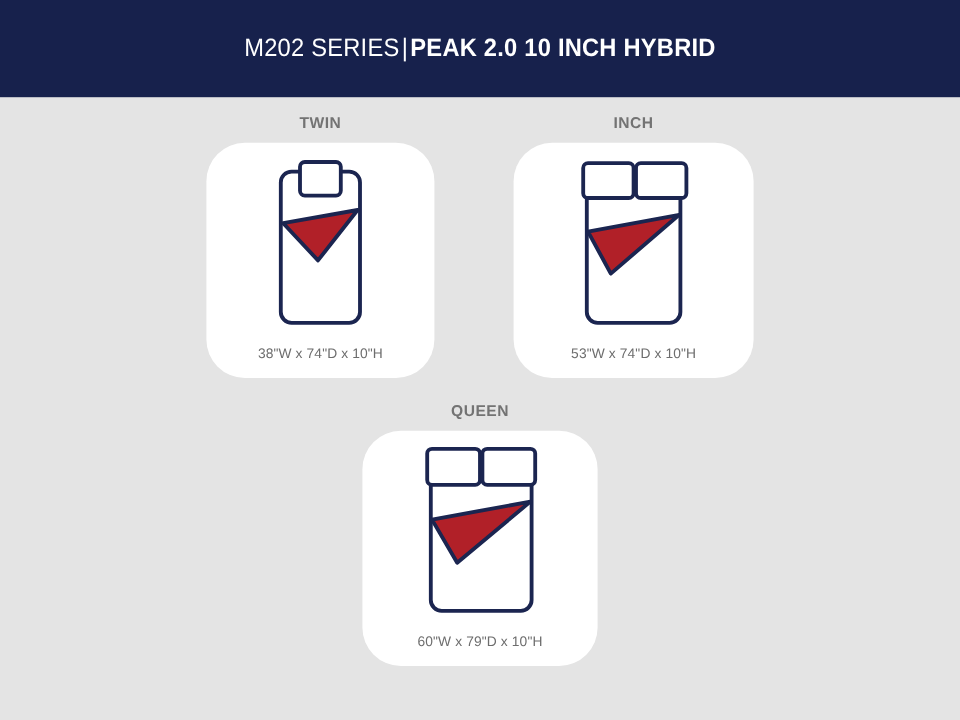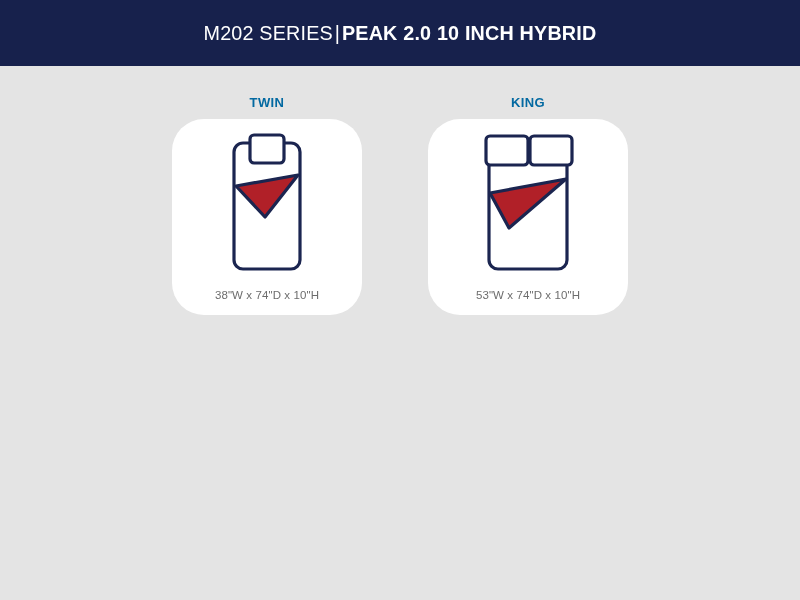--- a/index.html
+++ b/index.html
@@ -19,21 +19,21 @@
     height: 600px;
     background: #e4e4e4;
   }
 
   
   .header-bar {
     position: absolute;
     left: 0;
     top: 0;
     width: 800px;
-    height: 66px;
+    height: 81px;
     background: #17214c;
     display: flex;
     align-items: center;
     justify-content: center;
   }
   .header-title {
     color: #ffffff;
     font-size: 21px;
     letter-spacing: 0.2px;
     white-space: nowrap;
@@ -79,21 +79,21 @@
 
   .size-block {
     display: flex;
     flex-direction: column;
     align-items: center;
   }
 
   .size-label {
     font-size: 13px;
     font-weight: 700;
-    color: #0369a1;
+    color: #737373;
     letter-spacing: 0.4px;
     margin-bottom: 9px;
     text-align: center;
     white-space: nowrap;
   }
 
   .card {
     background: #ffffff;
     border-radius: 32px;
     display: flex;
@@ -148,37 +148,51 @@
               <rect x="12" y="10" width="66" height="126" rx="9" ry="9" fill="#ffffff" stroke="#1b2550" stroke-width="3.2"></rect>
               <polygon points="14,53 76,42 43,84" fill="#b12028" stroke="#1b2550" stroke-width="3.2" stroke-linejoin="round"></polygon>
               <rect x="28" y="2" width="34" height="28" rx="4" ry="4" fill="#ffffff" stroke="#1b2550" stroke-width="3.2"></rect>
             </svg>
           </div>
           <div class="dims">38"W x 74"D x 10"H</div>
         </div>
       </div>
 
       <div class="size-block">
-        <div class="size-label">KING</div>
+        <div class="size-label">INCH</div>
         <div class="card card-full">
           <div class="bed-wrap">
             <svg class="bed-svg" width="110" height="140" viewBox="0 0 110 140">
               <rect x="16" y="8" width="78" height="128" rx="9" ry="9" fill="#ffffff" stroke="#1b2550" stroke-width="3.2"></rect>
               <polygon points="17,60 93,46 36,95" fill="#b12028" stroke="#1b2550" stroke-width="3.2" stroke-linejoin="round"></polygon>
               <rect x="13" y="3" width="42" height="29" rx="4" ry="4" fill="#ffffff" stroke="#1b2550" stroke-width="3.2"></rect>
               <rect x="57" y="3" width="42" height="29" rx="4" ry="4" fill="#ffffff" stroke="#1b2550" stroke-width="3.2"></rect>
             </svg>
           </div>
           <div class="dims">53"W x 74"D x 10"H</div>
         </div>
       </div>
 
     </div>
 
     <div class="row row-bottom">
 
+      <div class="size-block">
+        <div class="size-label">QUEEN</div>
+        <div class="card card-queen">
+          <div class="bed-wrap">
+            <svg class="bed-svg" width="118" height="142" viewBox="0 0 118 142">
+              <rect x="18" y="8" width="84" height="130" rx="9" ry="9" fill="#ffffff" stroke="#1b2550" stroke-width="3.2"></rect>
+              <polygon points="19,62 101,47 40,98" fill="#b12028" stroke="#1b2550" stroke-width="3.2" stroke-linejoin="round"></polygon>
+              <rect x="15" y="3" width="44" height="30" rx="4" ry="4" fill="#ffffff" stroke="#1b2550" stroke-width="3.2"></rect>
+              <rect x="61" y="3" width="44" height="30" rx="4" ry="4" fill="#ffffff" stroke="#1b2550" stroke-width="3.2"></rect>
+            </svg>
+          </div>
+          <div class="dims">60"W x 79"D x 10"H</div>
+        </div>
+      </div>
 
 
 
     </div>
 
   </div>
 </div>
 
 </body></html>

